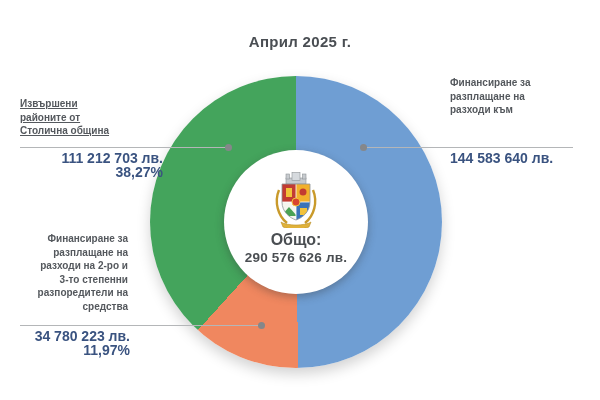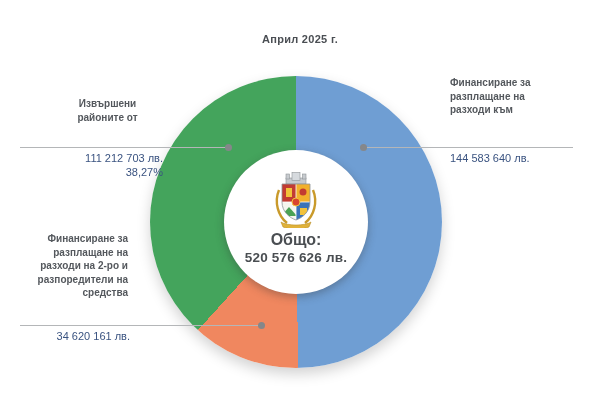--- a/index.html
+++ b/index.html
@@ -2,21 +2,21 @@
 <html><head>
 <meta charset="utf-8">
 <style>
   html,body{margin:0;padding:0;background:#ffffff;}
   .stage{
     position:relative;width:600px;height:400px;background:#ffffff;overflow:hidden;
     font-family:"Liberation Sans","DejaVu Sans",sans-serif;
   }
   .chart-title{
     position:absolute;top:33px;left:0;width:600px;text-align:center;
-    font-size:11px;font-weight:bold;color:#4a4e53;letter-spacing:.3px;
+    font-size:15px;font-weight:bold;color:#4a4e53;letter-spacing:.3px;
   }
   
   .donut{
     position:absolute;left:150px;top:76px;width:292px;height:292px;border-radius:50%;
     box-shadow:0 6px 14px rgba(0,0,0,.18);
   }
   .inner-circle{
     position:absolute;left:224px;top:150px;width:144px;height:144px;border-radius:50%;
     background:#ffffff;box-shadow:0 3px 9px rgba(50,50,50,.35);
   }
@@ -24,24 +24,24 @@
   .center-label{
     position:absolute;left:214px;top:231px;width:164px;text-align:center;
     font-size:16px;font-weight:bold;color:#4a4e52;
   }
   .center-value{
     position:absolute;left:204px;top:250px;width:184px;text-align:center;
     font-size:13.5px;font-weight:bold;color:#4a4e52;letter-spacing:.2px;
   }
   
   .lbl{position:absolute;font-size:10px;font-weight:bold;color:#54585d;line-height:13.5px;}
-  .lbl-tl{left:36px;top:97px;width:143px;text-align:center;}
+  .lbl-tl{left:20px;top:97px;width:143px;text-align:left;text-decoration:underline;}
   .lbl-r {left:450px;top:76px;width:135px;text-align:left;}
   .lbl-bl{left:14px;top:232px;width:114px;text-align:right;}
-  .vals{position:absolute;font-size:11px;font-weight:normal;color:#3a5380;line-height:14px;}
+  .vals{position:absolute;font-size:14px;font-weight:bold;color:#3a5380;line-height:14px;}
   .vals-tl{left:20px;top:151px;width:143px;text-align:right;}
   .vals-r {left:450px;top:151px;width:135px;text-align:left;}
   .vals-bl{left:20px;top:329px;width:110px;text-align:right;}
   
   .rule{position:absolute;height:1px;background:#b4b6b8;}
   .rule-tl{left:20px;top:147px;width:208px;}
   .rule-r {left:363px;top:147px;width:210px;}
   .rule-bl{left:20px;top:325px;width:241px;}
   .dot{position:absolute;width:7px;height:7px;border-radius:50%;background:#85878a;}
   .dot-tl{left:225px;top:144px;}
@@ -84,25 +84,26 @@
       <rect x="27" y="36" width="7" height="7" fill="#f2c23a"></rect>
       <rect x="22.6" y="12" width="0.8" height="38" fill="#ffffff"></rect>
       <rect x="9" y="29.6" width="28" height="0.8" fill="#ffffff"></rect>
     </g>
     <path d="M9 12 h28 v18 c0 10 -8 16 -14 18 c-6 -2 -14 -8 -14 -18 z" fill="none" stroke="#8f9498" stroke-width="0.8"></path>
     <circle cx="23" cy="30" r="4" fill="#d8432f" stroke="#f2c23a" stroke-width="1"></circle>
 
     <path d="M8 50 C14 54 32 54 38 50 L36 55 C28 58 18 58 10 55 z" fill="#e0b23a" stroke="#b98f27" stroke-width="0.6"></path>
   </svg>
   <div class="center-label">Общо:</div>
-  <div class="center-value">520 576 626 лв.</div>
+  <div class="center-value">290 576 626 лв.</div>
 
   <div class="lbl lbl-tl">
     <div>Извършени</div>
     <div>районите от</div>
+    <div>Столична община</div>
   </div>
   <div class="rule rule-tl"></div>
   <div class="dot dot-tl"></div>
   <div class="vals vals-tl">
     <div>111 212 703 лв.</div>
     <div>38,27%</div>
   </div>
 
   <div class="lbl lbl-r">
     <div>Финансиране за</div>
@@ -112,22 +113,24 @@
   <div class="rule rule-r"></div>
   <div class="dot dot-r"></div>
   <div class="vals vals-r">
     <div>144 583 640 лв.</div>
   </div>
 
   <div class="lbl lbl-bl">
     <div>Финансиране за</div>
     <div>разплащане на</div>
     <div>разходи на 2-ро и</div>
+    <div>3-то степенни</div>
     <div>разпоредители на</div>
     <div>средства</div>
   </div>
   <div class="rule rule-bl"></div>
   <div class="dot dot-bl"></div>
   <div class="vals vals-bl">
-    <div>34 620 161 лв.</div>
+    <div>34 780 223 лв.</div>
+    <div>11,97%</div>
   </div>
 
 </div>
 
 </body></html>

